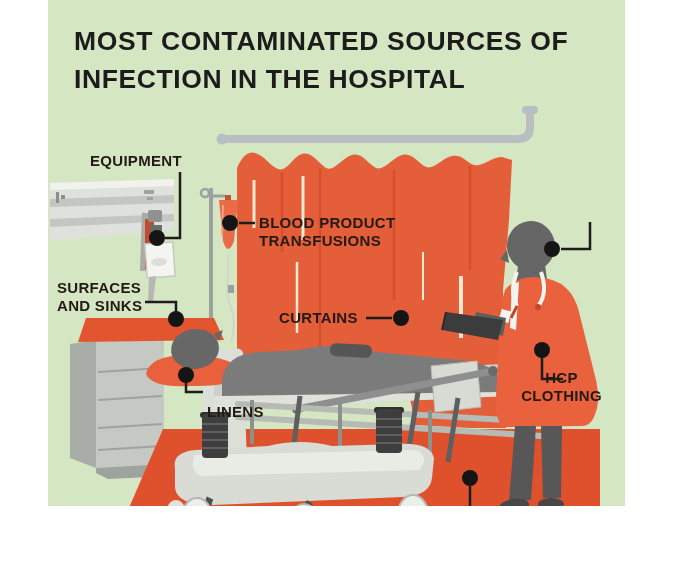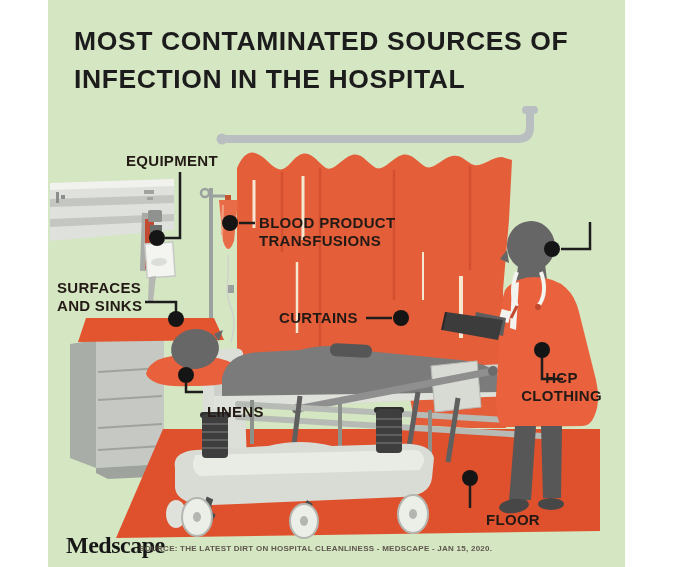--- a/index.html
+++ b/index.html
@@ -1,16 +1,16 @@
 <!DOCTYPE html>
 <html><head>
 <meta charset="utf-8">
 <style>
   html,body{margin:0;padding:0;background:#ffffff;}
-  .page{position:relative;width:680px;height:567px;background:#ffffff;overflow:hidden;
+  .page{position:relative;width:680px;height:506px;background:#ffffff;overflow:hidden;
         font-family:"Liberation Sans",sans-serif;}
   .panel{position:absolute;left:48px;top:0;width:577px;height:567px;background:#d5e6c2;}
   .scene{position:absolute;left:0;top:0;width:680px;height:567px;}
   .title{position:absolute;left:74px;top:22px;color:#1c1c1c;font-size:26.5px;font-weight:600;
          letter-spacing:.6px;line-height:38px;white-space:nowrap;}
   .lbl{position:absolute;color:#231a15;font-size:15px;font-weight:700;letter-spacing:.3px;
        line-height:17.5px;white-space:nowrap;}
   .lbl.right{text-align:center;}
   .footer-brand{position:absolute;left:66px;top:532px;color:#161616;font-size:24px;
         font-family:"Liberation Serif",serif;font-weight:600;letter-spacing:-.5px;}
@@ -204,21 +204,21 @@
       <circle cx="542" cy="350" r="8"></circle>
       <circle cx="470" cy="478" r="8"></circle>
     </g>
   </svg>
 
   <div class="title">
     <div>MOST CONTAMINATED SOURCES OF</div>
     <div>INFECTION IN THE HOSPITAL</div>
   </div>
 
-  <div class="lbl" style="left:90px;top:152px;margin-left:36px;">EQUIPMENT</div>
+  <div class="lbl" style="left:90px;top:152px;">EQUIPMENT</div>
   <div class="lbl" style="left:259px;top:214px;">
     <div>BLOOD PRODUCT</div>
     <div>TRANSFUSIONS</div>
   </div>
   <div class="lbl" style="left:57px;top:279px;">
     <div>SURFACES</div>
     <div>AND SINKS</div>
   </div>
   <div class="lbl" style="left:279px;top:309px;">CURTAINS</div>
   <div class="lbl" style="left:207px;top:394px;margin-top:9px;">LINENS</div>

